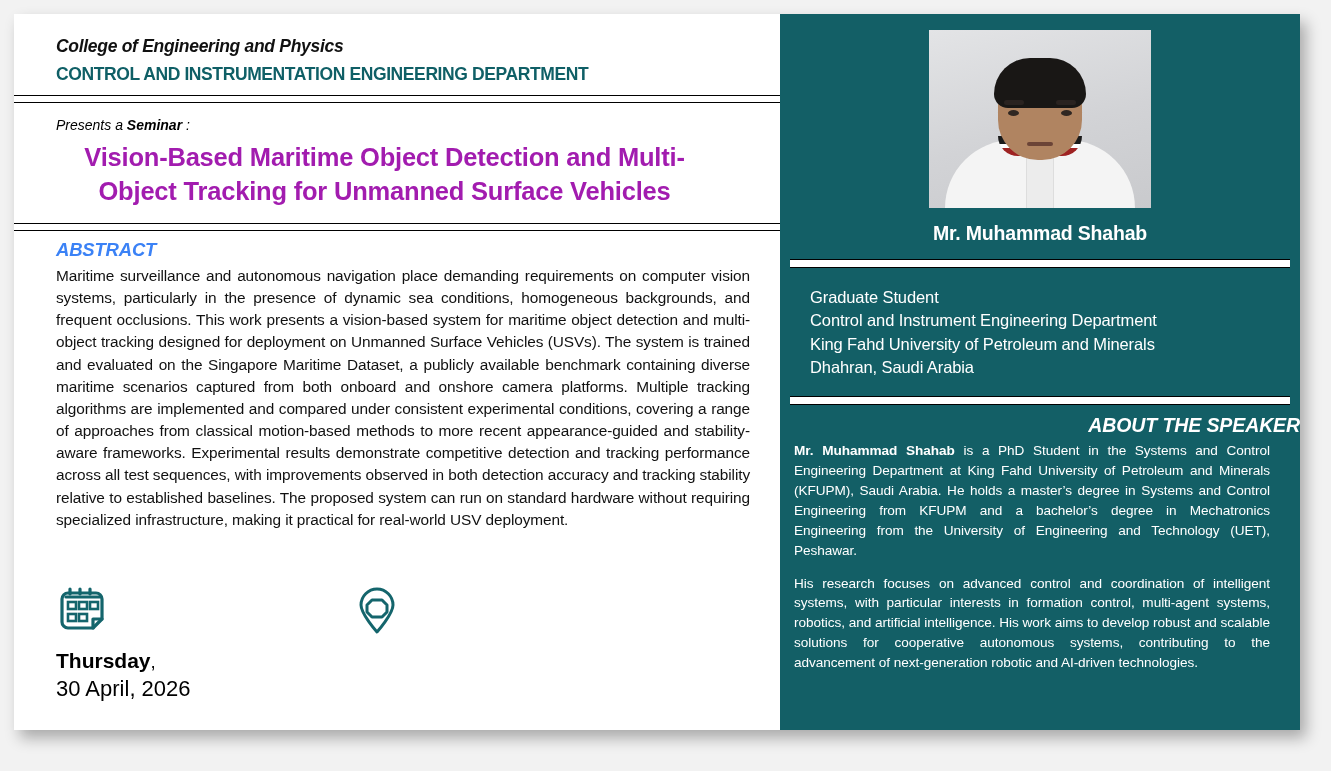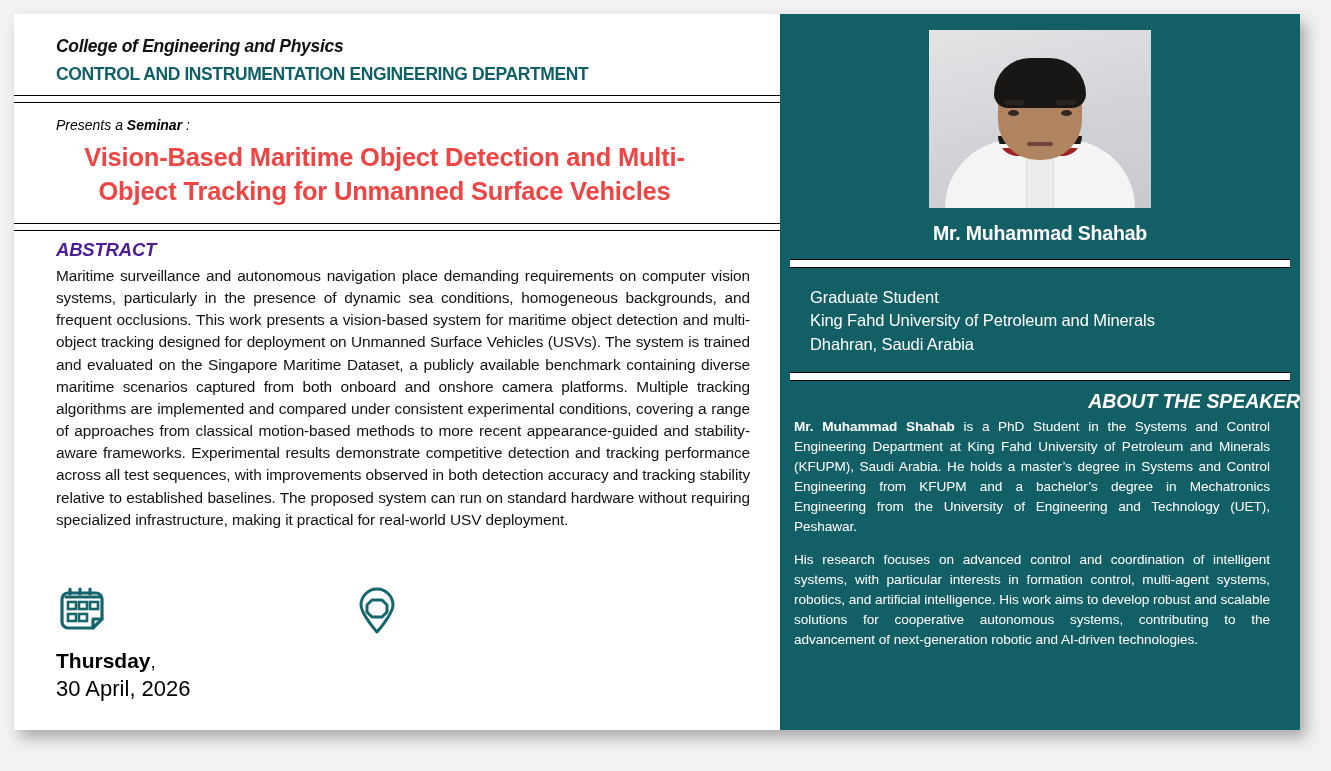--- a/index.html
+++ b/index.html
@@ -67,33 +67,33 @@
     padding: 14px 0 0 42px;
     font-weight: 500;
   }
   .presents b { font-weight: bold; }
 
   .seminar-title {
     text-align: center;
     font-weight: bold;
     font-size: 25.5px;
     line-height: 1.33;
-    color: #ef4444;
+    color: #a21caf;
     padding: 8px 69px 14px 44px;
     letter-spacing: -0.2px;
   }
 
   .abstract-wrap {
     padding: 8px 30px 0 42px;
   }
   .abstract-head {
     font-style: italic;
     font-weight: bold;
     font-size: 18.5px;
-    color: #4c1d95;
+    color: #3b82f6;
     margin-bottom: 4px;
     letter-spacing: -0.2px;
   }
   .abstract-body {
     font-size: 15.4px;
     line-height: 1.44;
     color: #111;
     text-align: justify;
     letter-spacing: -0.1px;
   }
@@ -359,20 +359,21 @@
         <div class="ph-mouth"></div>
       </div>
     </div>
 
     <div class="speaker-name">Mr. Muhammad Shahab</div>
 
     <div class="white-divider"></div>
 
     <div class="affil-block">
       <div>Graduate Student</div>
+      <div>Control and Instrument Engineering Department</div>
       <div>King Fahd University of Petroleum and Minerals</div>
       <div>Dhahran, Saudi Arabia</div>
     </div>
 
     <div class="white-divider"></div>
 
     <div class="about-head">ABOUT THE SPEAKER</div>
 
     <div class="about-body">
       <p><b>Mr. Muhammad Shahab</b><span> is a PhD Student in the Systems and Control Engineering Department at King Fahd University of Petroleum and Minerals (KFUPM), Saudi Arabia. He holds a master’s degree in Systems and Control Engineering from KFUPM and a bachelor’s degree in Mechatronics Engineering from the University of Engineering and Technology (UET), Peshawar.</span></p>

